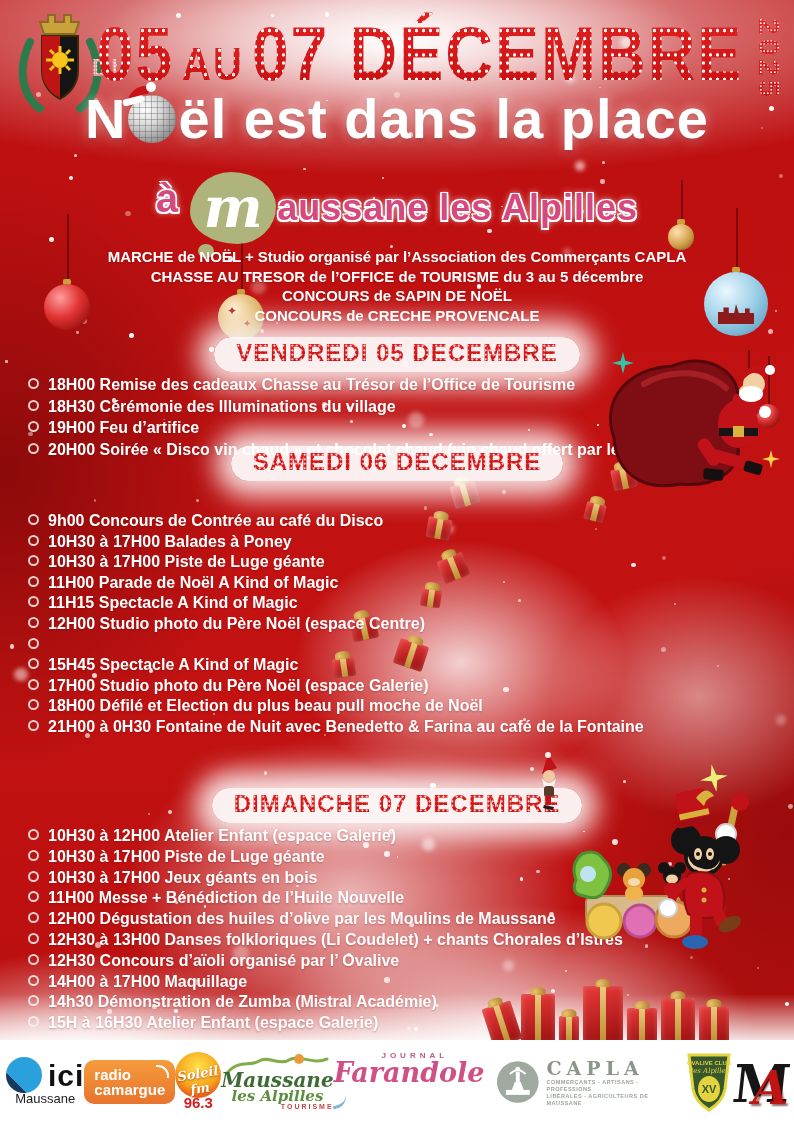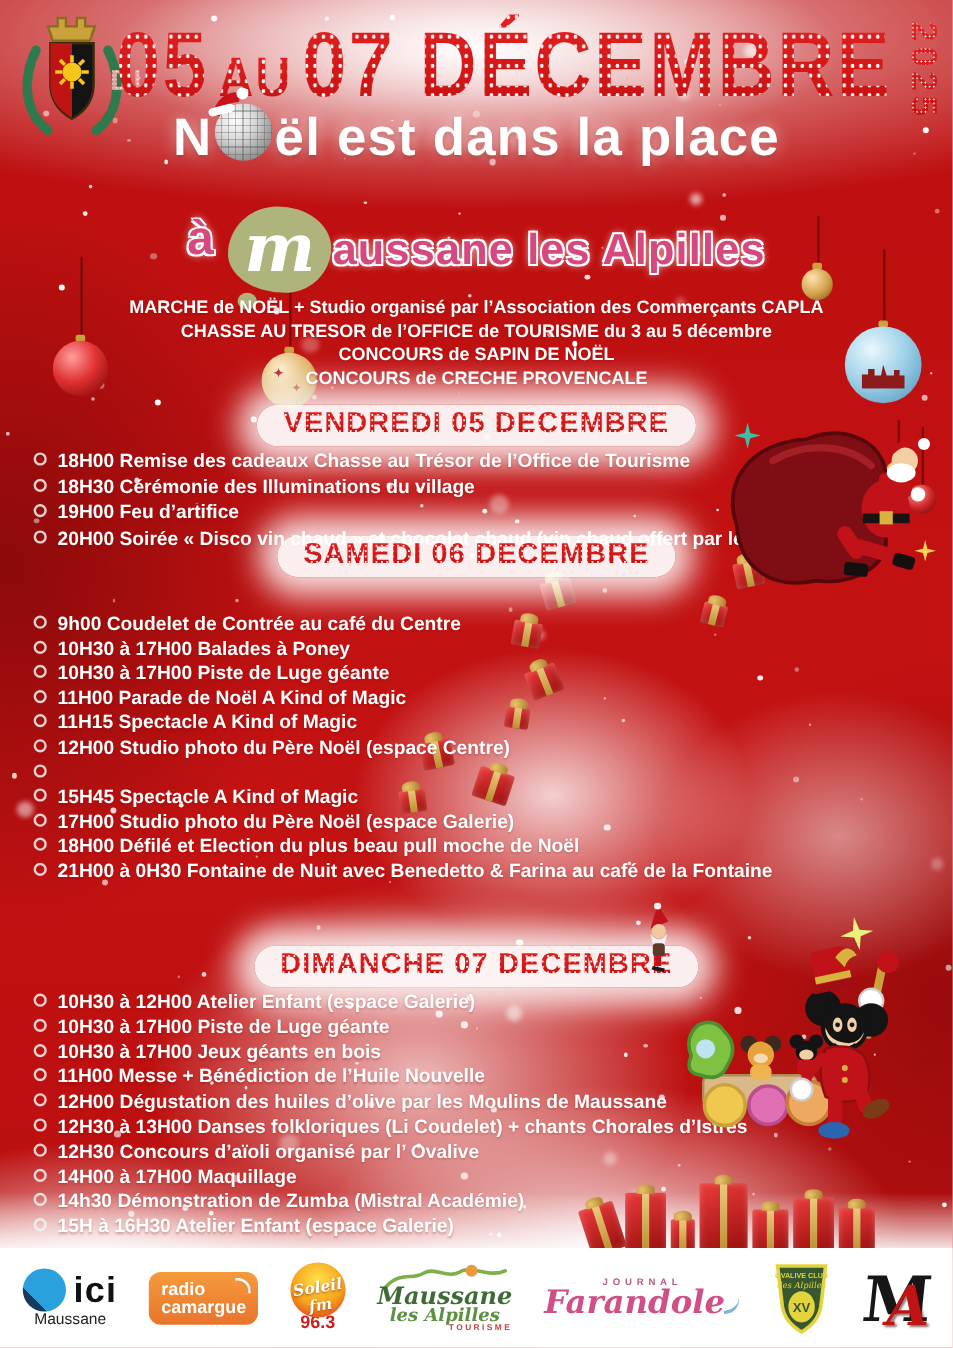--- a/index.html
+++ b/index.html
@@ -31,21 +31,21 @@
     .marquee-light{background-image:radial-gradient(circle, rgba(255,255,255,.95) 26%, rgba(255,255,255,0) 35%),linear-gradient(180deg,#f2a8a8,#e88f8f);}
   }
   .header-line{position:absolute;left:86px;right:40px;top:12px;text-align:center;z-index:3;white-space:nowrap;}
   .stretch{display:inline-block;transform:scaleY(1.16);transform-origin:50% 24%;}
   .n-big{font-size:66px;}
   .au{font-size:40px;padding:0 8px;}
   .du{position:absolute;left:92px;top:54px;font-size:24px;z-index:3;}
   .year{position:absolute;right:8px;top:18px;writing-mode:vertical-rl;font-size:30px;letter-spacing:4px;z-index:3;}
 
   .title{position:absolute;left:0;right:0;top:86px;text-align:center;z-index:3;white-space:nowrap;
-    color:#fff;font-weight:800;font-size:44px;letter-spacing:1px;
+    color:#fff;font-weight:800;font-size:56px;letter-spacing:1px;
     text-shadow:0 0 12px rgba(255,255,255,.5),0 3px 4px rgba(120,0,0,.35);}
   .disco{display:inline-block;width:48px;height:48px;position:relative;vertical-align:-5px;margin:0 2px;}
   .disco .ball{position:absolute;inset:0;border-radius:50%;
     background:radial-gradient(circle at 35% 30%, #ffffff, #d9d9d9 35%, #9a9a9a 70%, #6f6f6f);}
   .disco .ball::after{content:"";position:absolute;inset:0;border-radius:50%;
     background:repeating-linear-gradient(0deg, transparent 0 5px, rgba(80,80,80,.35) 5px 6px),
                repeating-linear-gradient(90deg, transparent 0 5px, rgba(80,80,80,.35) 5px 6px);}
   .hat{position:absolute;top:-17px;left:-8px;width:44px;height:30px;z-index:2;}
 
   .subtitle{position:absolute;left:0;right:0;top:172px;text-align:center;z-index:3;white-space:nowrap;}
@@ -407,21 +407,21 @@
   <div class="gift mini" style="left:440px;top:556px;transform:rotate(-22deg);width:27px;height:24px;"></div>
   <div class="gift mini" style="left:421px;top:589px;transform:rotate(8deg);width:20px;height:18px;"></div>
   <div class="gift mini" style="left:351px;top:617px;transform:rotate(-12deg);width:26px;height:23px;"></div>
   <div class="gift mini" style="left:396px;top:642px;transform:rotate(18deg);width:30px;height:26px;"></div>
   <div class="gift mini" style="left:333px;top:658px;transform:rotate(-8deg);width:22px;height:19px;"></div>
 
   <div class="band-wrap" style="top:446px;">
     <span class="band"><span class="marquee marquee-sm">SAMEDI 06 DECEMBRE</span></span>
   </div>
   <ul class="events ev-samedi">
-    <li><span class="blt"></span><span>9h00 Coudelet de Contrée au café du Centre</span></li>
+    <li><span class="blt"></span><span>9h00 Concours de Contrée au café du Disco</span></li>
     <li><span class="blt"></span><span>10H30 à 17H00 Balades à Poney</span></li>
     <li><span class="blt"></span><span>10H30 à 17H00 Piste de Luge géante</span></li>
     <li><span class="blt"></span><span>11H00 Parade de Noël A Kind of Magic</span></li>
     <li><span class="blt"></span><span>11H15 Spectacle A Kind of Magic</span></li>
     <li><span class="blt"></span><span>12H00 Studio photo du Père Noël (espace Centre)</span></li>
     <li><span class="blt"></span></li>
     <li><span class="blt"></span><span>15H45 Spectacle A Kind of Magic</span></li>
     <li><span class="blt"></span><span>17H00 Studio photo du Père Noël (espace Galerie)</span></li>
     <li><span class="blt"></span><span>18H00 Défilé et Election du plus beau pull moche de Noël</span></li>
     <li><span class="blt"></span><span>21H00 à 0H30 Fontaine de Nuit avec Benedetto &amp; Farina au café de la Fontaine</span></li>
@@ -538,20 +538,35 @@
         <circle cx="74" cy="6" r="5" fill="#e89a3c"></circle>
       </svg>
       <span class="mauss-name">Maussane</span>
       <span class="mauss-sub">les Alpilles</span>
       <span class="mauss-tour">TOURISME</span>
     </div>
     <div class="logo">
       <span class="journal">JOURNAL</span>
       <span class="farandole">Farandole</span>
     </div>
+    <div class="capla-wrap">
+      <svg width="44" height="44" viewBox="0 0 44 44">
+        <circle cx="22" cy="22" r="21" fill="#9fa99f"></circle>
+        <rect x="10" y="30" width="24" height="5" fill="#fff"></rect>
+        <path d="M16,30 l3,-8 h6 l3,8 z" fill="#fff"></path>
+        <rect x="20" y="12" width="4" height="10" fill="#fff"></rect>
+        <path d="M14,14 q8,-8 16,0" stroke="#fff" stroke-width="2" fill="none"></path>
+        <circle cx="22" cy="9" r="2.5" fill="#fff"></circle>
+      </svg>
+      <div class="capla-col">
+        <span class="capla-name">CAPLA</span>
+        <span class="capla-sub">COMMERÇANTS · ARTISANS · PROFESSIONS</span>
+        <span class="capla-sub">LIBÉRALES · AGRICULTEURS DE MAUSSANE</span>
+      </div>
+    </div>
     <div class="logo">
       <svg width="48" height="62" viewBox="0 0 48 62">
         <path d="M4,4 h40 l-4,34 c-2,12 -11,18 -16,21 c-5,-3 -14,-9 -16,-21 z" fill="#37582f" stroke="#e3d33c" stroke-width="3"></path>
         <text x="24" y="14" text-anchor="middle" font-size="6" font-weight="bold" fill="#e3d33c" font-family="Liberation Sans, sans-serif">OVALIVE CLUB</text>
         <text x="24" y="22" text-anchor="middle" font-size="7" font-style="italic" fill="#e3d33c" font-family="DejaVu Serif, serif">des Alpilles</text>
         <ellipse cx="24" cy="38" rx="11" ry="13" fill="#e3d33c"></ellipse>
         <text x="24" y="42" text-anchor="middle" font-size="11" font-weight="bold" fill="#37582f" font-family="Liberation Sans, sans-serif">XV</text>
       </svg>
     </div>
     <div class="ma">

